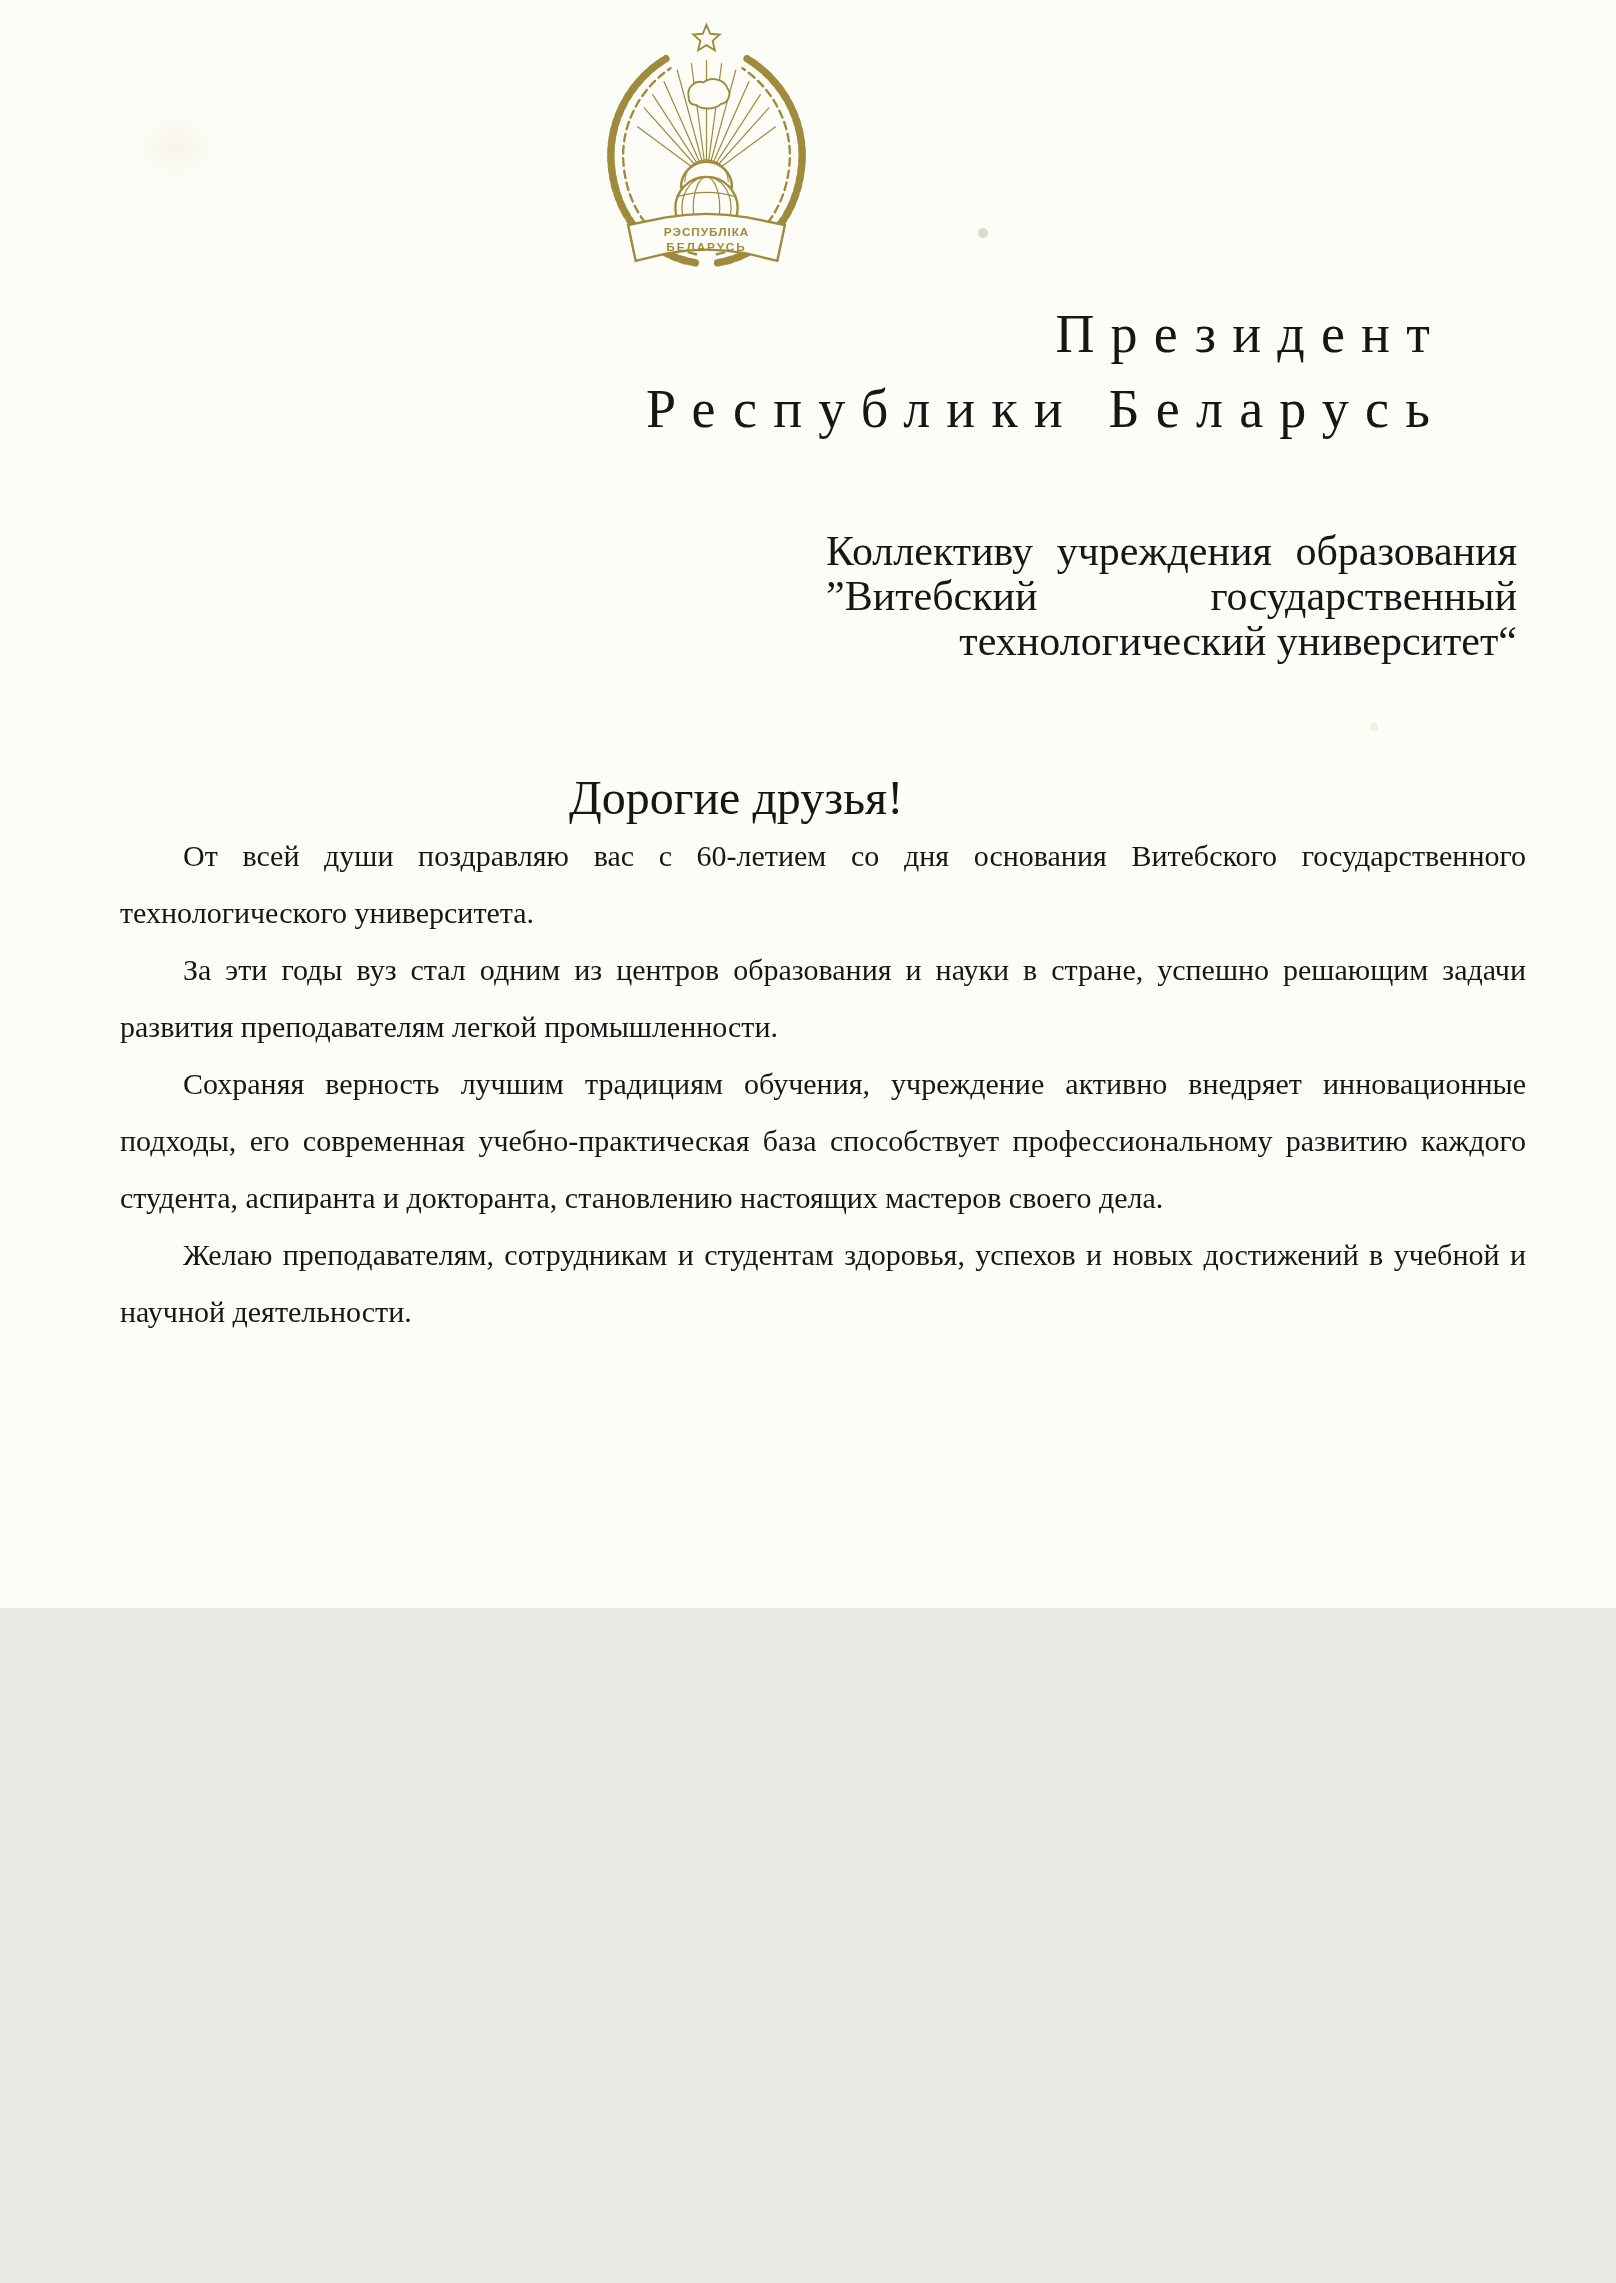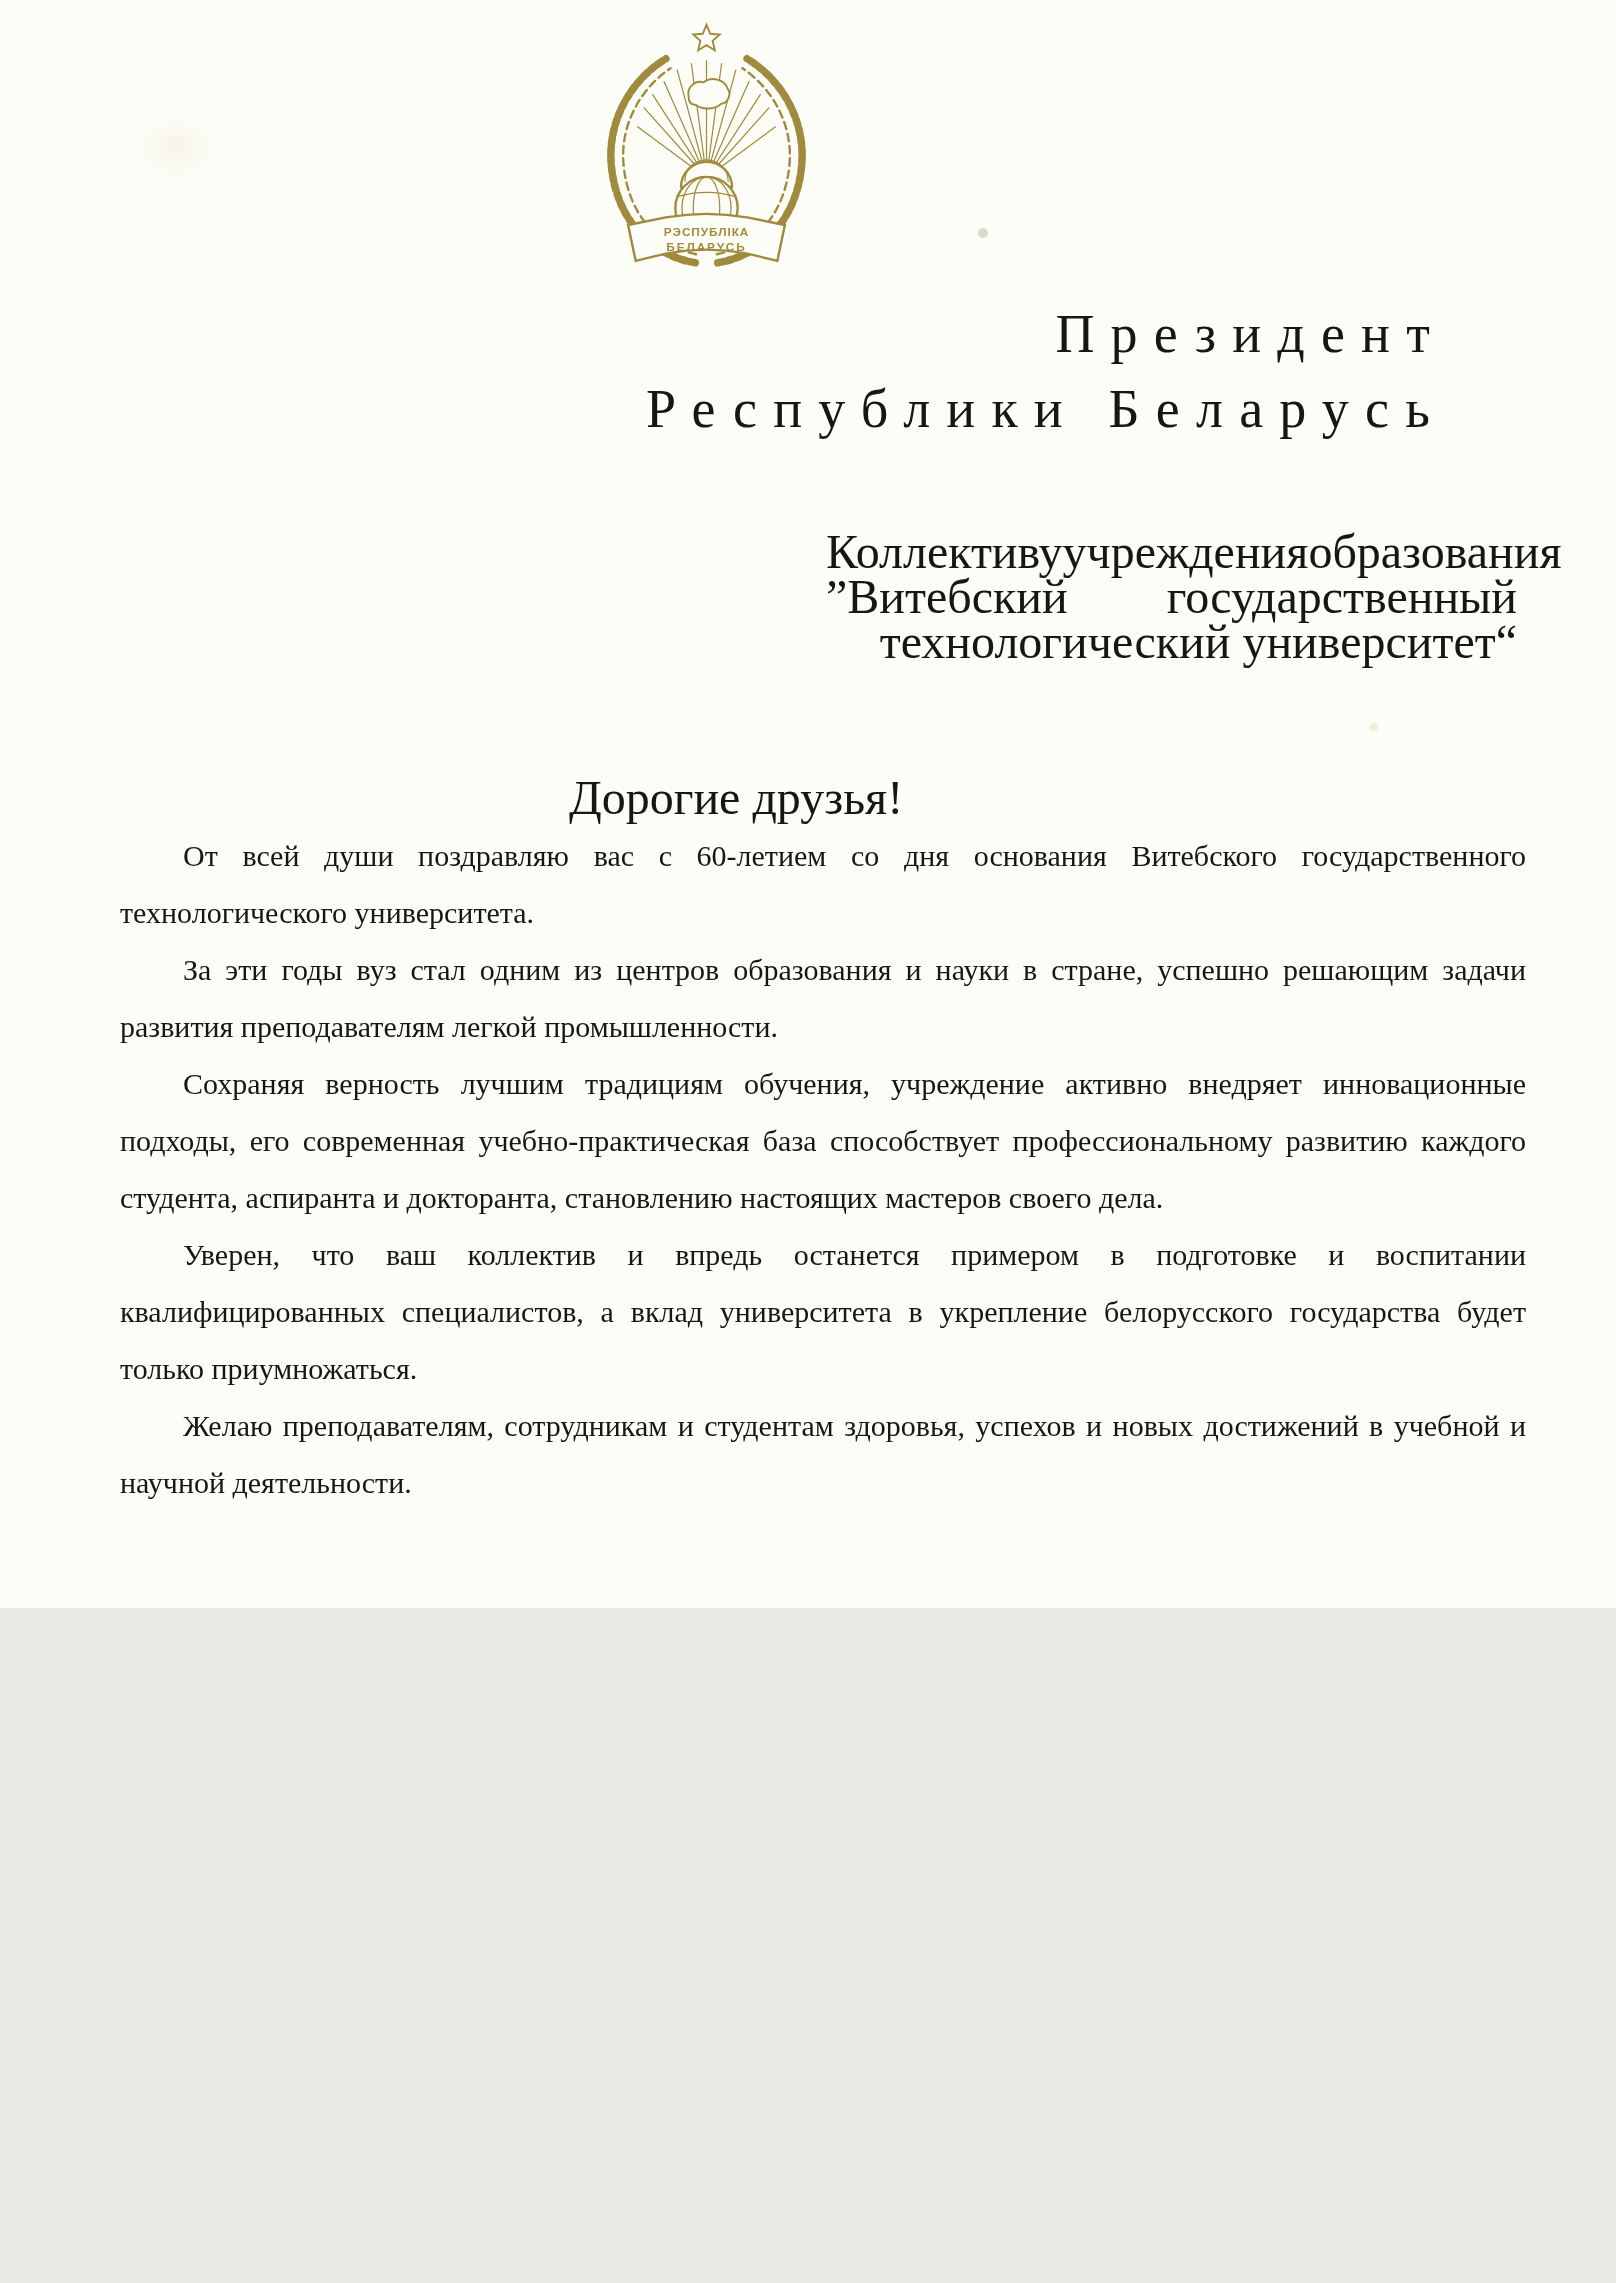--- a/index.html
+++ b/index.html
@@ -26,21 +26,21 @@
   .letter-title{
     position:absolute;left:0;top:297px;width:1446px;
     text-align:right;
     font-size:54px;line-height:75px;
     letter-spacing:.30em;
     white-space:nowrap;
   }
 
   .addressee{
     position:absolute;left:826px;top:529px;width:691px;
-    font-size:48px;line-height:45px;
+    font-size:42px;line-height:45px;
   }
   .addr-row{display:flex;justify-content:space-between;}
   .addr-row.last{justify-content:flex-end;}
 
   .greeting{
     position:absolute;left:569px;top:770px;
     font-size:48px;white-space:nowrap;text-align:right;
   }
 
   .body-text{
@@ -151,21 +151,20 @@
       <span>технологический университет“</span>
     </div>
   </div>
 
   <div class="greeting">Дорогие друзья!</div>
 
   <div class="body-text">
     <p>От всей души поздравляю вас с 60-летием со дня основания Витебского государственного технологического университета.</p>
     <p>За эти годы вуз стал одним из центров образования и науки в стране, успешно решающим задачи развития преподавателям легкой промышленности.</p>
     <p>Сохраняя верность лучшим традициям обучения, учреждение активно внедряет инновационные подходы, его современная учебно-практическая база способствует профессиональному развитию каждого студента, аспиранта и докторанта, становлению настоящих мастеров своего дела.</p>
-    <p>Уверен, что ваш коллектив и впредь останется примером в подготовке и воспитании квалифицированных специалистов, а вклад университета в укрепление белорусского государства будет только приумножаться.</p>
     <p>Желаю преподавателям, сотрудникам и студентам здоровья, успехов и новых достижений в учебной и научной деятельности.</p>
   </div>
 
   <svg class="signature" viewBox="0 0 410 145" xmlns="http://www.w3.org/2000/svg">
     <g stroke="#151515" stroke-width="6.5" fill="none" stroke-linecap="round" stroke-linejoin="round">
       <path d="M36,98 C26,90 12,98 13,112 C14,125 31,128 38,116 C43,108 41,98 38,94 C37,104 37,117 44,124"></path>
       <path d="M58,124 C60,110 66,101 72,105 C76,108 76,119 81,125"></path>
       <path d="M122,128 C129,98 144,38 153,13 C157,3 162,6 159,17 C152,50 143,100 139,119 C137,130 142,133 148,123 C154,111 161,98 167,96 C173,94 171,107 169,115 C167,123 171,127 177,117 C183,105 189,95 195,95 C201,95 198,109 196,117 C194,125 198,129 204,119 C210,107 216,97 222,97 C228,97 225,111 223,119 C222,126 226,129 232,119 C238,107 244,97 250,97 C256,97 253,111 251,119 C250,126 254,129 260,119 C265,108 271,98 277,97 C283,96 281,107 279,115 C277,123 281,127 287,119 C293,109 301,91 305,79 C307,70 301,68 297,77 C293,86 295,97 303,101 C311,105 321,97 325,87"></path>
       <circle cx="96" cy="127" r="3.5" fill="#151515" stroke="none"></circle>
       <circle cx="352" cy="92" r="4.5" fill="#151515" stroke="none"></circle>

